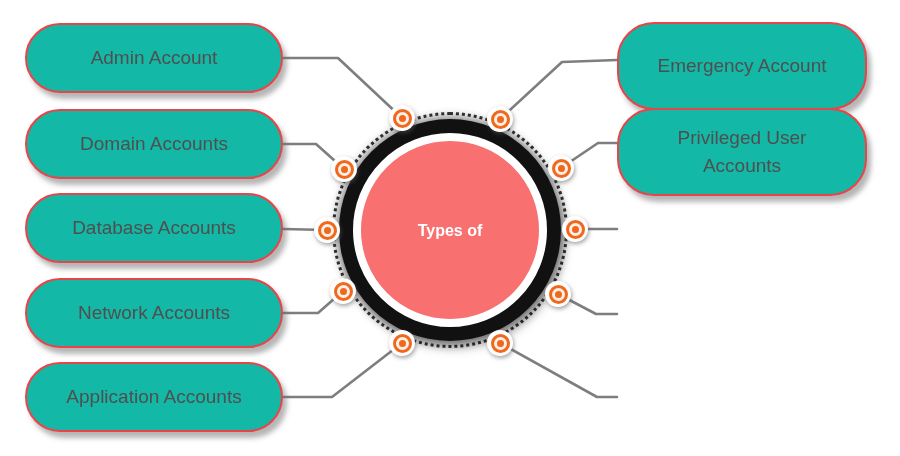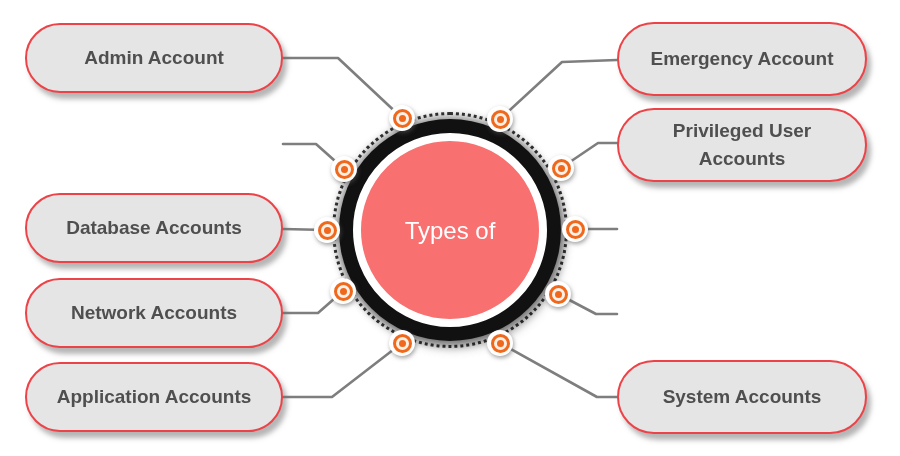--- a/index.html
+++ b/index.html
@@ -19,42 +19,42 @@
     background:var(--background);
     font-family:"Liberation Sans", sans-serif;
   }
   .connectors{position:absolute;left:0;top:0;z-index:1;}
   .connectors polyline{
     fill:none;stroke:var(--connector);stroke-width:2.6;
     stroke-linecap:round;stroke-linejoin:round;
   }
   .node{
     position:absolute;z-index:3;
-    background:#e5e5e5;border:2px solid var(--node-border);
+    background:#14b8a6;border:2px solid var(--node-border);
     border-radius:37px;box-sizing:border-box;
     display:flex;align-items:center;justify-content:center;text-align:center;
-    color:var(--node-text);font-size:19px;font-weight:700;line-height:28px;
+    color:var(--node-text);font-size:19px;font-weight:400;line-height:28px;
     padding:0 20px;
     box-shadow:4px 6px 5px rgba(110,110,110,0.5);
   }
   .node.left{left:25px;width:258px;height:70px;}
-  .node.right{left:617px;width:250px;height:74px;}
+  .node.right{left:617px;width:250px;height:88px;}
   .center-ring{
     position:absolute;left:339px;top:119px;width:222px;height:222px;z-index:2;
     background:var(--center-ring-outer);border-radius:50%;
     box-shadow:0 0 8px 3px rgba(0,0,0,0.45), 4px 8px 10px rgba(110,110,110,0.45);
     outline:3px dotted rgba(15,15,15,0.85);outline-offset:4px;
   }
   .center-circle{
     position:absolute;inset:14px;border-radius:50%;box-sizing:border-box;
     background:var(--center-fill);border:8px solid var(--center-ring-inner);
     display:flex;align-items:center;justify-content:center;
   }
   .center-text{
-    color:var(--center-text);font-size:24px;font-weight:400;
+    color:var(--center-text);font-size:16px;font-weight:700;
     line-height:29px;text-align:center;
   }
   .bullet{
     position:absolute;width:26px;height:26px;z-index:4;
     background:#fff;border-radius:50%;
     display:flex;align-items:center;justify-content:center;
     box-shadow:1px 2px 4px rgba(90,90,90,0.55);
   }
   .bullet-ring{
     width:19px;height:19px;border-radius:50%;box-sizing:border-box;
@@ -136,33 +136,33 @@
     <div class="center-circle">
       <div class="center-text">
         <div>Types of</div>
       </div>
     </div>
   </div>
 
   <div class="node left" style="top:23px">
       <span>Admin Account</span>
     </div>
+  <div class="node left" style="top:109px">
+      <span>Domain Accounts</span>
+    </div>
   <div class="node left" style="top:193px">
       <span>Database Accounts</span>
     </div>
   <div class="node left" style="top:278px">
       <span>Network Accounts</span>
     </div>
   <div class="node left" style="top:362px">
       <span>Application Accounts</span>
     </div>
 
   <div class="node right" style="top:22px">
       <span>Emergency Account</span>
     </div>
   <div class="node right" style="top:108px">
       <span>Privileged User Accounts</span>
     </div>
-  <div class="node right" style="top:360px">
-      <span>System Accounts</span>
-    </div>
 
 </div>
 
 </body></html>

